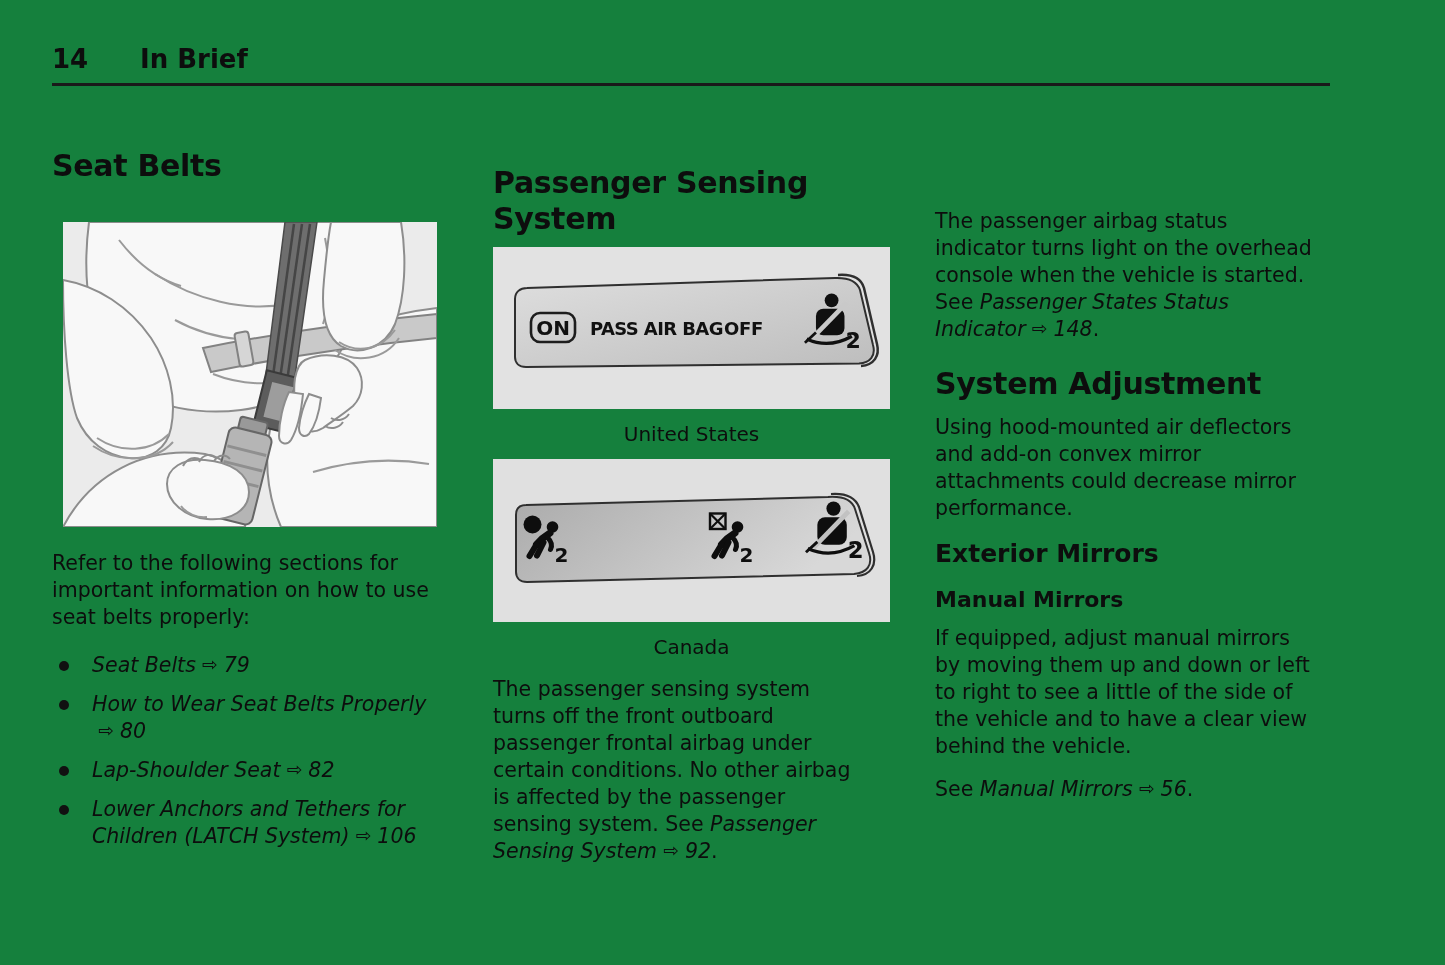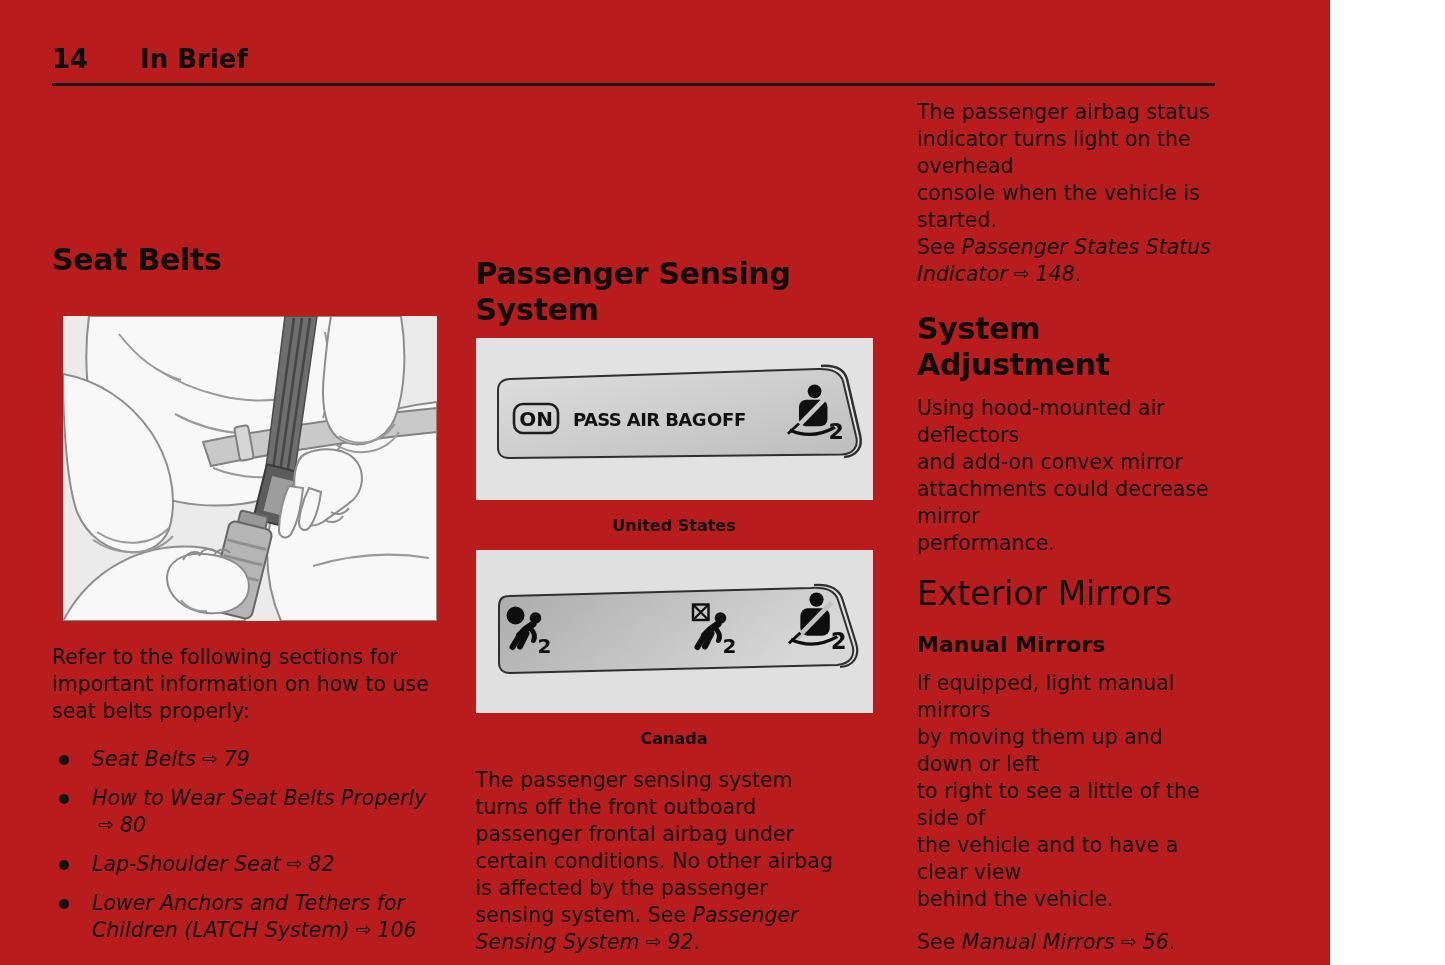--- a/index.html
+++ b/index.html
@@ -1,53 +1,53 @@
 <!DOCTYPE html>
 <html><head>
 <meta charset="utf-8">
 <style>
   * { margin:0; padding:0; box-sizing:border-box; }
   html,body { background:#fff; }
   .page {
-    position:relative; width:1330px; height:965px; background:#b91c1c;
+    position:relative; width:1445px; height:965px; background:#15803d;
     font-family:"DejaVu Sans", sans-serif; color:#0d0d0d; overflow:hidden;
   }
   .content { padding:44px 115px 0 52px; }
   header.pghead {
     display:flex; align-items:baseline; font-weight:bold; font-size:26px;
     border-bottom:3px solid #1a1a1a; padding-bottom:9px;
   }
   .pagenum { width:88px; }
-  .columns { display:flex; align-items:flex-end; margin-top:13px; min-height:812px; }
+  .columns { display:flex; align-items:center; margin-top:13px; min-height:812px; }
   .vrule { width:2px; background:#2b2b2b; }
   .col { }
   .col1 { width:418px; padding-right:16px; }
   .col2 { width:440px; padding-left:21px; padding-right:22px; }
   .col3 { width:416px; padding-left:21px; }
   h1.sect { font-size:30px; line-height:36px; font-weight:bold; white-space:pre-line; letter-spacing:-0.3px; }
-  h2.sub { font-size:33px; font-weight:normal; margin-top:17px; }
+  h2.sub { font-size:25px; font-weight:bold; margin-top:17px; }
   h3.subsub { font-size:22px; font-weight:bold; margin-top:19px; }
   p.body { font-size:20.5px; line-height:27px; white-space:pre-line; }
   em.ref { font-style:italic; }
   .arrow { font-style:normal; font-size:19px; margin:0 6px; position:relative; top:-1px; }
   .illus { margin:38px 0 0 11px; width:374px; height:305px; }
   .illus svg { display:block; }
   ul.reflist { list-style:none; margin-top:21px; }
   ul.reflist li {
     position:relative; padding-left:40px; margin-bottom:12px;
     font-size:20.5px; line-height:27px; font-style:italic; white-space:pre-line;
   }
   ul.reflist li::before {
     content:""; position:absolute; left:7px; top:9px; width:10px; height:10px;
     border-radius:50%; background:#111;
   }
   .col1 p.body { margin-top:23px; }
   .col2 h1.sect { margin-bottom:10px;margin-top:20px; }
   figure { margin:0; }
-  figcaption.cap { text-align:center; font-weight:bold; font-size:16px; line-height:27px; margin:8px 0 11px 0; }
+  figcaption.cap { text-align:center; font-weight:normal; font-size:20px; line-height:27px; margin:8px 0 11px 0; }
   .col2 p.body { margin-top:15px; }
   .col3 h1.sect { margin-top:23px; margin-bottom:12px; }
   .col3 .mirrpara { margin-top:0; }
   .col3 .manpara { margin-top:13px; }
   .col3 .seeline { margin-top:16px; }
   svg text { font-family:"DejaVu Sans", sans-serif; }
 </style>
 </head>
 <body>
 
@@ -237,21 +237,21 @@
 
         <p class="body mirrpara">Using hood-mounted air deflectors
 and add-on convex mirror
 attachments could decrease mirror
 performance.</p>
 
         <h2 class="sub">Exterior Mirrors</h2>
 
         <h3 class="subsub">Manual Mirrors</h3>
 
-        <p class="body manpara">If equipped, light manual mirrors
+        <p class="body manpara">If equipped, adjust manual mirrors
 by moving them up and down or left
 to right to see a little of the side of
 the vehicle and to have a clear view
 behind the vehicle.</p>
 
         <p class="body seeline"><span>See </span><em class="ref">Manual Mirrors</em><span class="arrow">⇨</span><em class="ref">56</em><span>.</span></p>
       </section>
 
     </div>
   </div>

